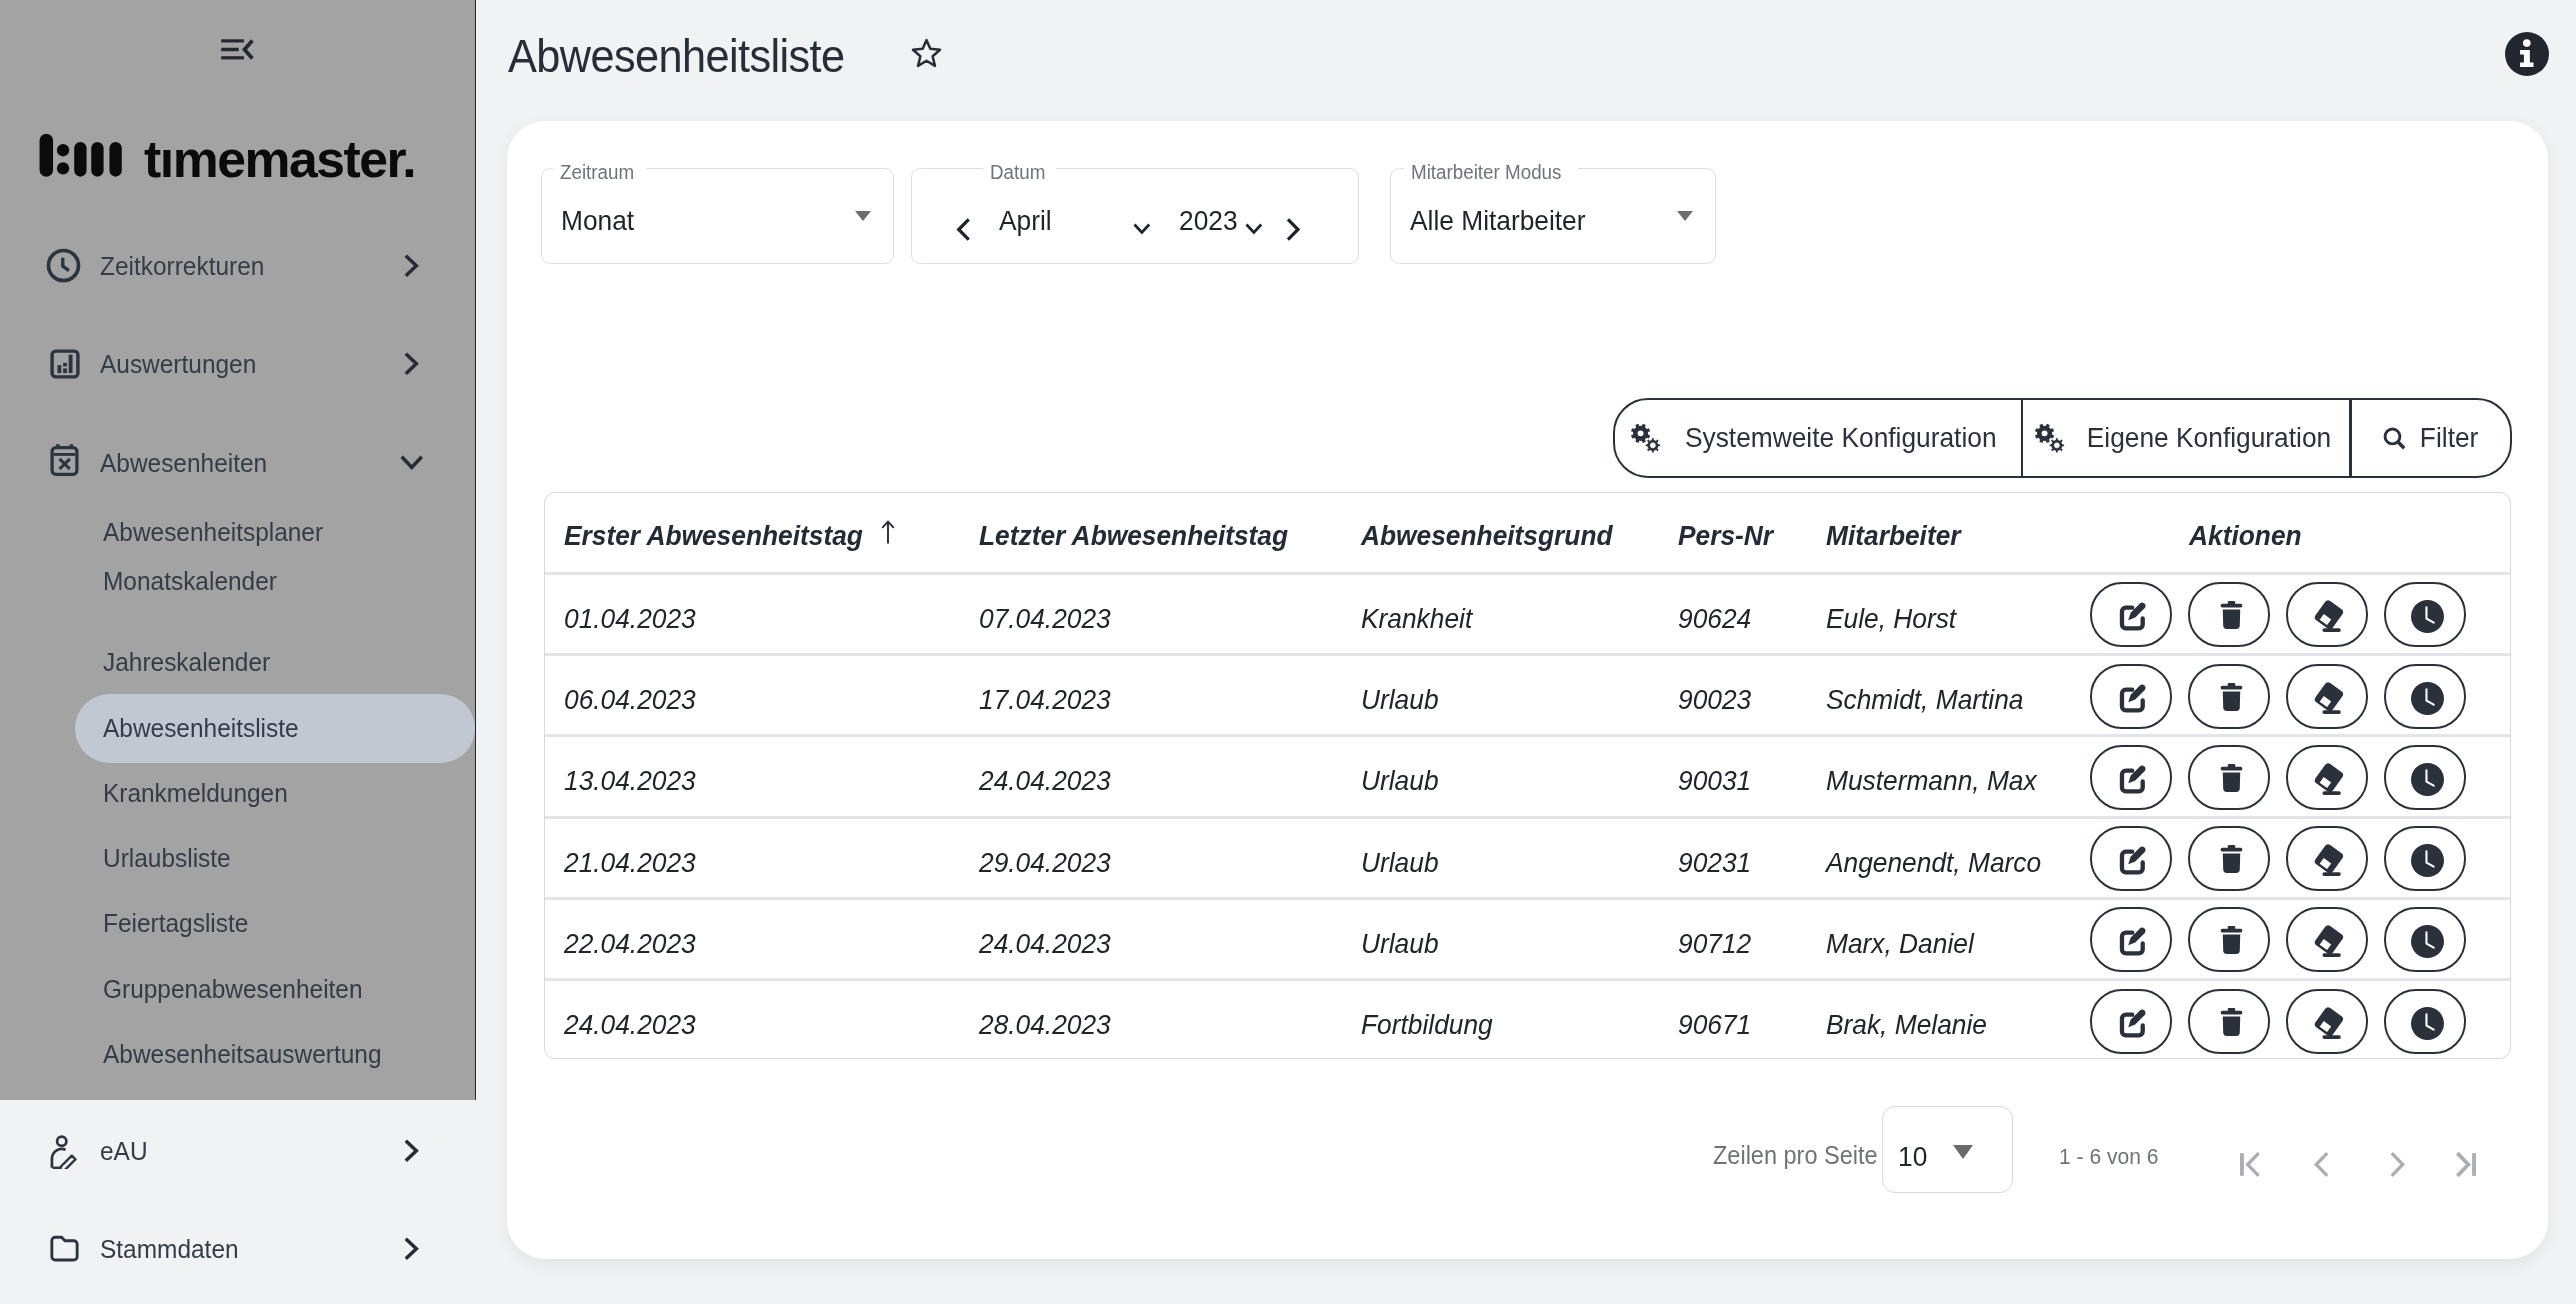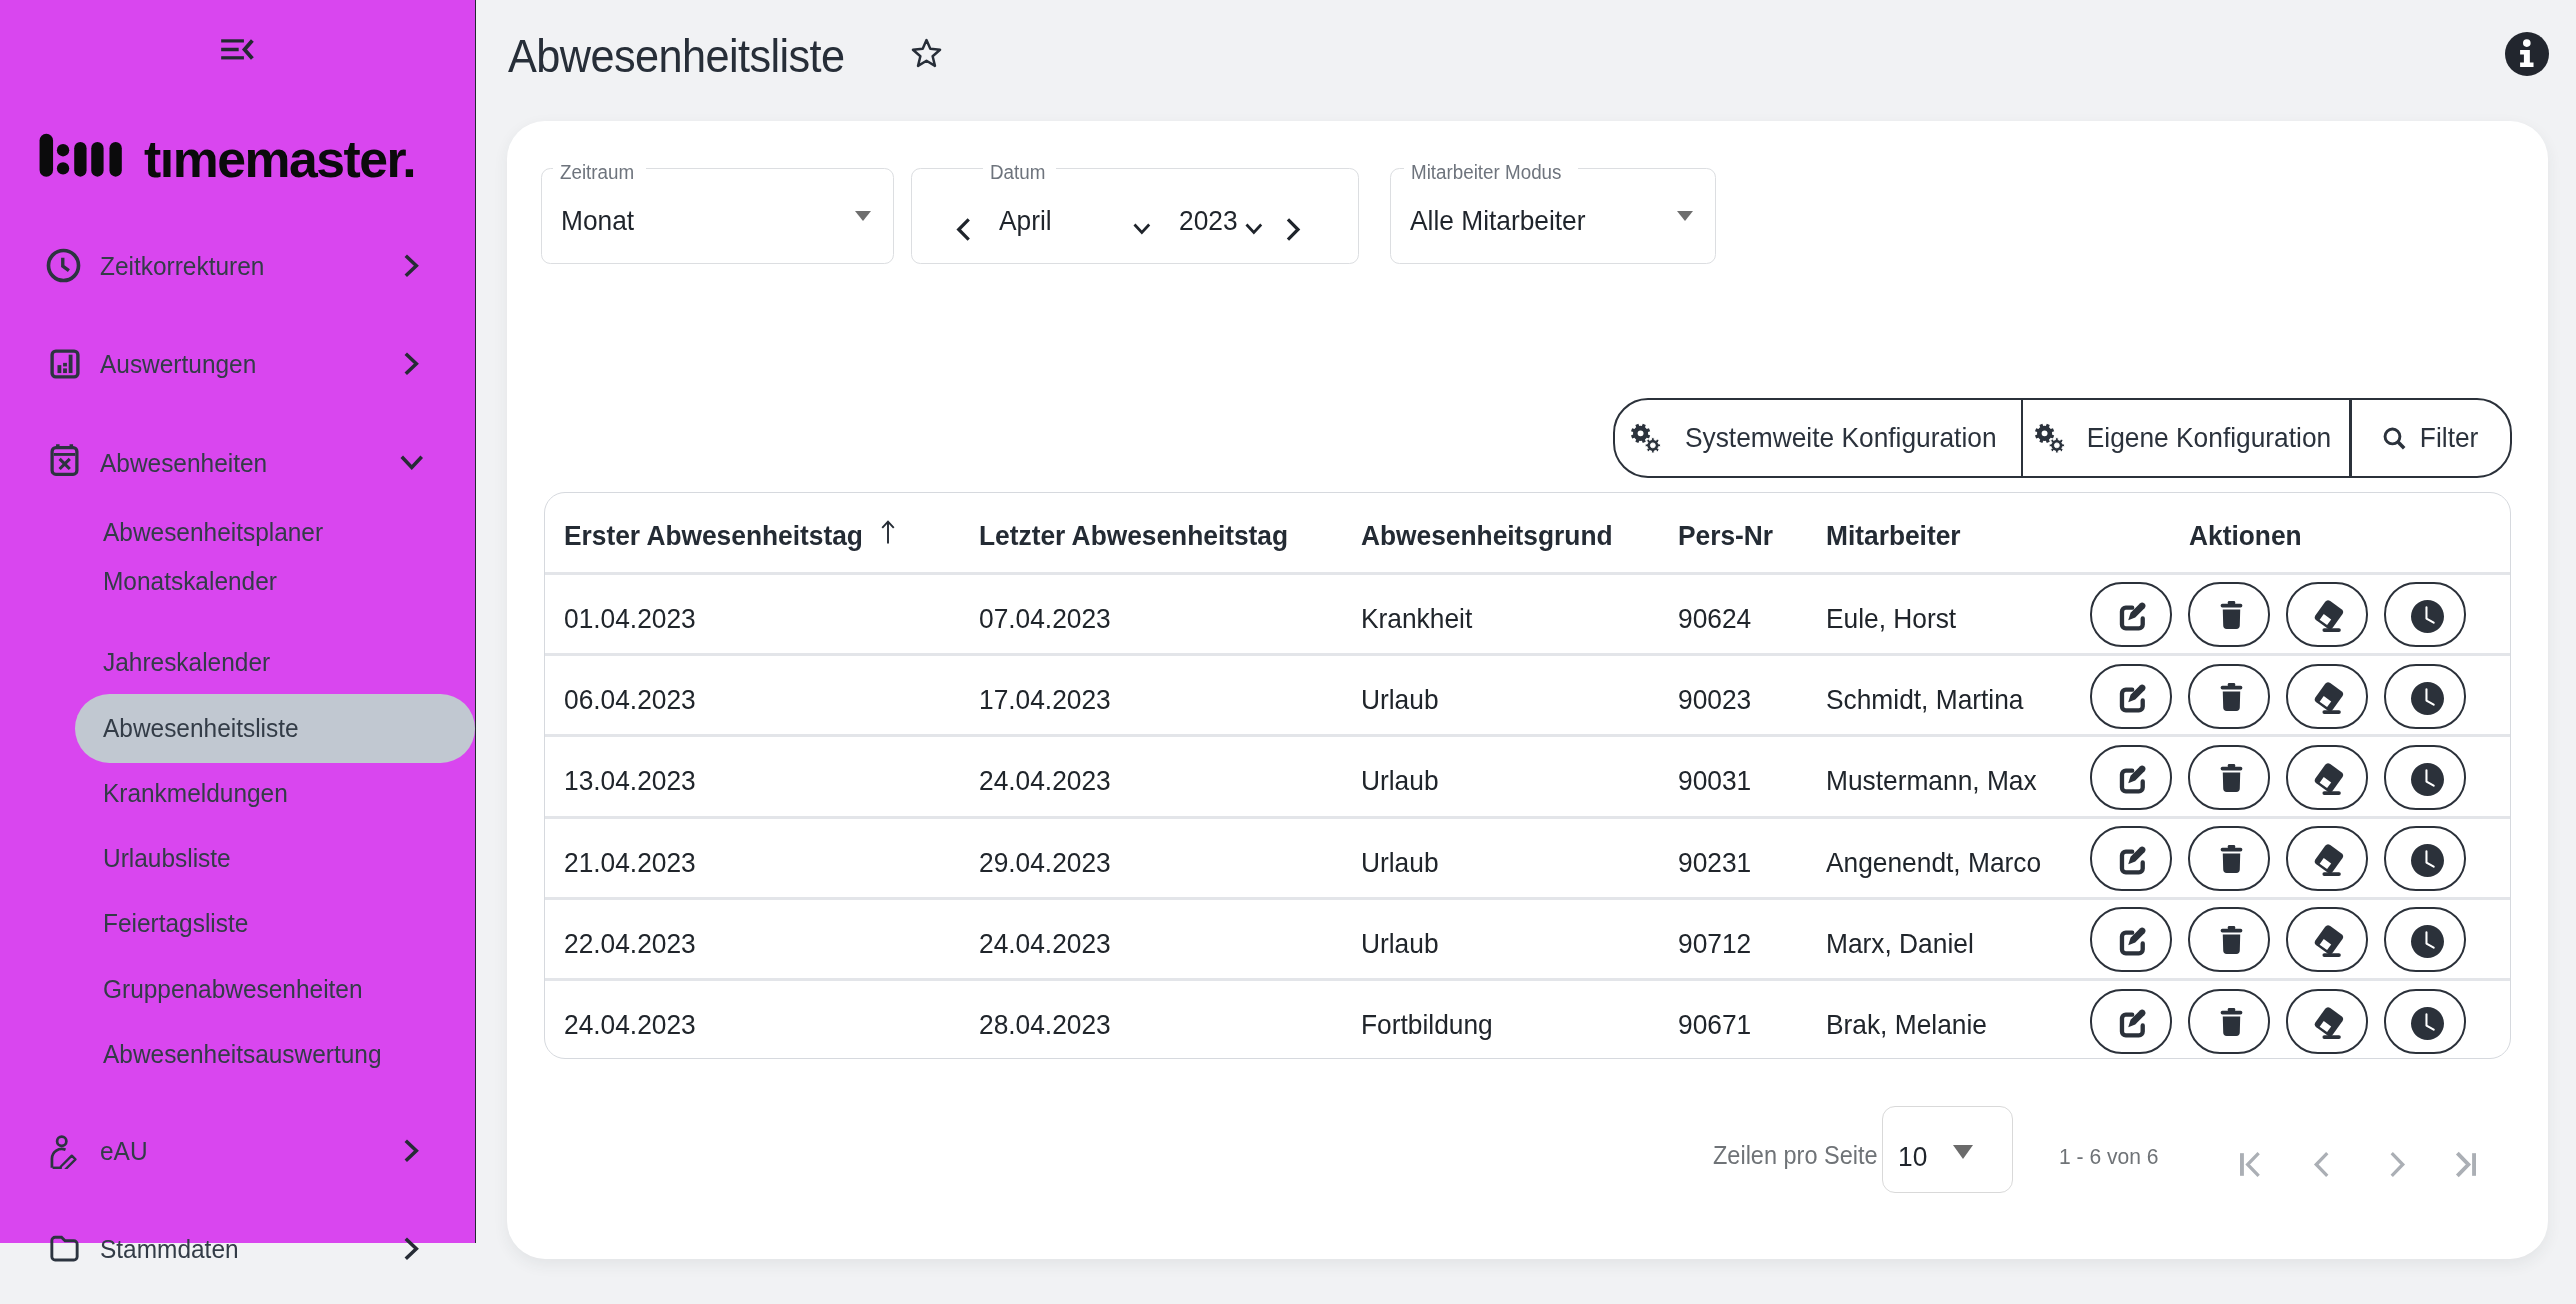--- a/index.html
+++ b/index.html
@@ -3,42 +3,42 @@
 <meta charset="utf-8">
 <title>Abwesenheitsliste</title>
 <style>
   * { margin:0; padding:0; box-sizing:border-box; }
   html,body { width:2576px; height:1305px; overflow:hidden; }
   body { font-family:"Liberation Sans", sans-serif; background:#f1f2f4; position:relative; color:#2c343f; }
   .abs { position:absolute; }
   .tx { transform:scaleX(0.94); transform-origin:0 50%; display:inline-block; white-space:nowrap; }
 
   
-  #sidebar { position:absolute; left:0; top:0; width:476px; height:1243px; background:#d946ef; border-right:1.8px solid #232931;text-decoration:underline; }
+  #sidebar { position:absolute; left:0; top:0; width:476px; height:1100px; background:#a3a3a3; border-right:1.8px solid #232931;text-decoration:underline; }
   .mi-text { position:absolute; font-size:26px; color:#333c47; line-height:32px; }
   .pill { position:absolute; left:75px; top:694px; width:400px; height:69px; background:#c1c8d1; border-radius:35px; }
 
   
   #heading { position:absolute; left:508px; top:31px; font-size:46px; font-weight:400; color:#272e38; letter-spacing:-0.6px; line-height:51px; }
   #infobtn { position:absolute; left:2505px; top:32px; width:44px; height:44px; border-radius:50%; background:#22262e; }
 
   #card { position:absolute; left:507px; top:121px; width:2041px; height:1138px; background:#ffffff; border-radius:38px; box-shadow:0 5.9px 15.3px rgba(40,50,60,0.07); }
 
   .fieldset { position:absolute; border:1.8px solid #dcdee1; border-radius:9.4px; background:#fff; }
   .fieldset .lbl { position:absolute; top:-7.7px; font-size:20px; color:#6e747d; background:#fff; padding:0 7px; white-space:nowrap; line-height:23.5px; }
   .fieldset .val { position:absolute; font-size:28px; color:#1f242b; line-height:32px; }
   .tri { position:absolute; width:0; height:0; border-left:8.8px solid transparent; border-right:8.8px solid transparent; border-top:10.6px solid #6e6e6e; }
 
   #addbtn { position:absolute; left:34px; top:188px; width:399px; height:65px; border:1.8px solid #2b313b; border-radius:33px; background:#fff; }
 
   #btngroup { position:absolute; left:1106px; top:277px; height:80px; width:899px; border:2.4px solid #2b313a; border-radius:35px; background:#fff; display:flex; align-items:stretch; }
   #btngroup .seg { display:flex; align-items:center; justify-content:center; font-size:28px; color:#2b323c; }
   #btngroup .sep { width:2.4px; background:#2b313a; }
 
-  #tablecard { position:absolute; left:37px; top:371px; width:1967px; height:567px; border:1.8px solid #d6d9de; border-radius:21px; background:#fff; }
+  #tablecard { position:absolute; left:37px; top:371px; width:1967px; height:567px; border:1.8px solid #d6d9de; border-radius:11px; background:#fff;font-style:italic; }
   .th { position:absolute; font-weight:700; font-size:28px; color:#242b34; line-height:32px; }
   .td { position:absolute; font-size:28px; color:#20252b; line-height:32px; }
   .rowline { position:absolute; left:0; width:100%; height:2.9px; background:#e3e5e9; }
   .obtn { position:absolute; width:82px; height:65px; border:2.4px solid #2b313a; border-radius:32px; background:#fff; }
 
   .gray { color:#6f7377; }
 </style>
 </head>
 <body>
 

